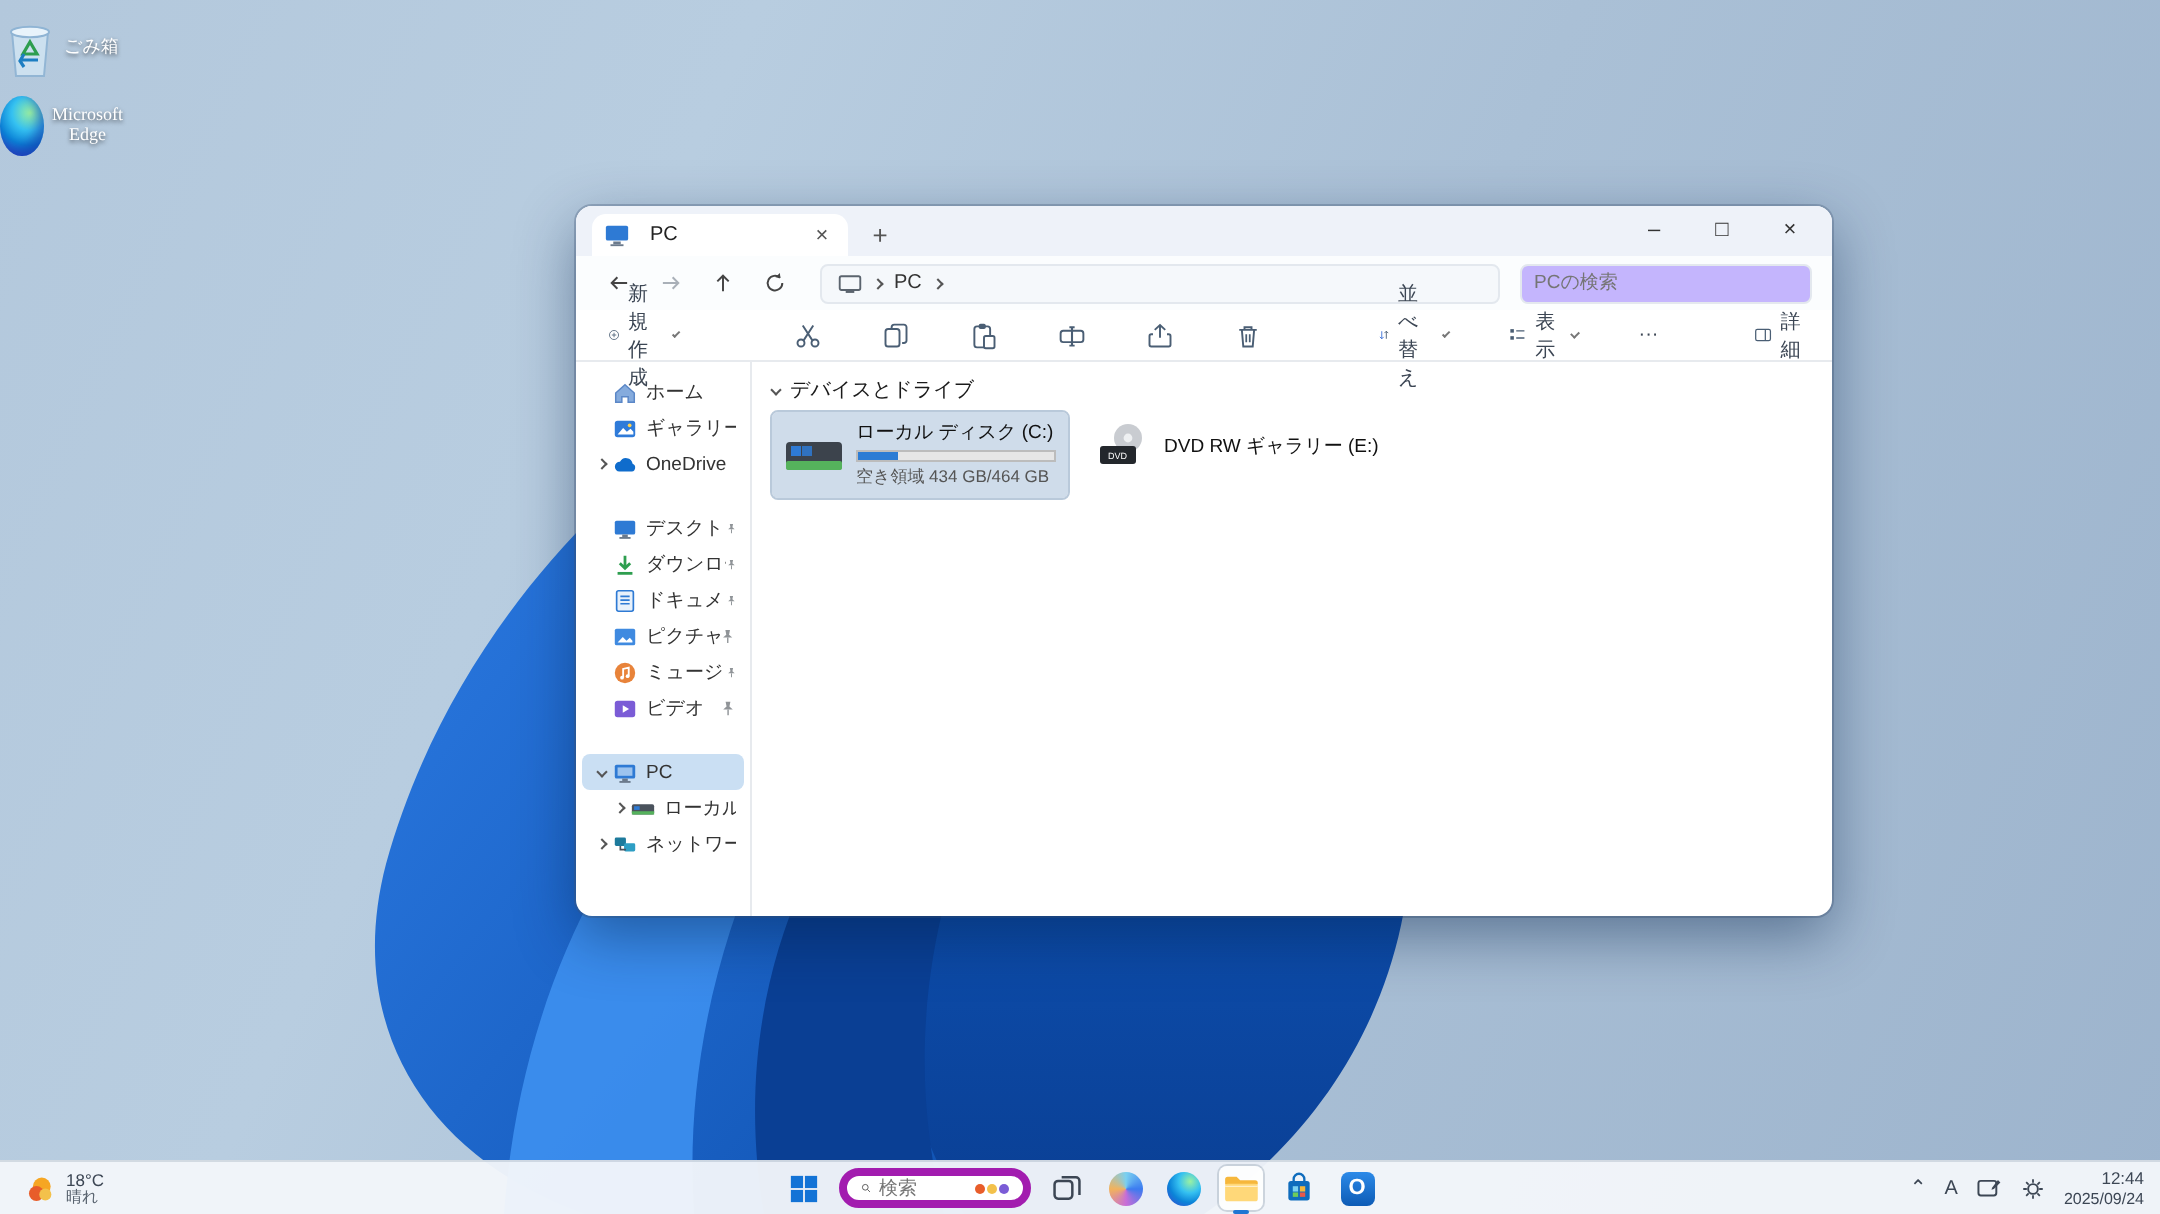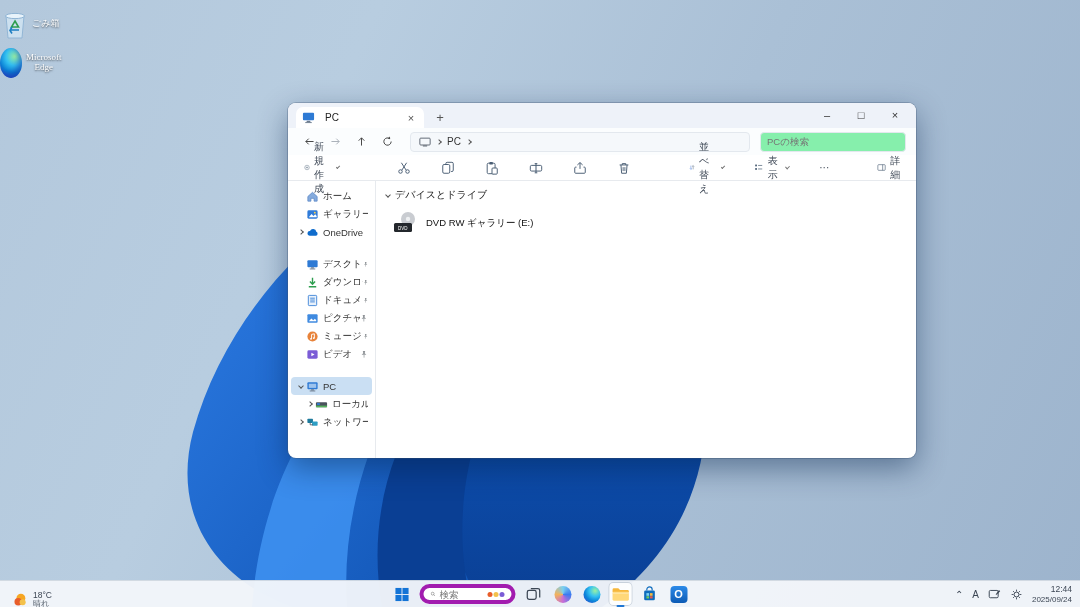--- a/index.html
+++ b/index.html
@@ -27,21 +27,21 @@
     display:flex; align-items:center; padding:0 6px; gap:6px; font-size:10px; color:#222; }
   .tab .tclose { margin-left:auto; color:#555; font-size:11px; width:14px; text-align:center; border-radius:3px; }
   .newtab { width:20px; height:20px; color:#555; font-size:13px; display:flex; align-items:center; justify-content:center; margin-left:6px; margin-bottom:1px; }
   .caption { position:absolute; right:4px; top:0; height:24px; display:flex; }
   .caption .cbtn { width:34px; height:24px; display:flex; align-items:center; justify-content:center; color:#333; font-size:11px; }
 
   .navbar { height:27px; background:#fbfdfe; display:flex; align-items:center; padding:0 10px; gap:4px; flex:0 0 auto; }
   .navbtn { width:22px; height:22px; display:flex; align-items:center; justify-content:center; border-radius:4px; }
   .addrbar { flex:1; height:20px; margin:0 6px 0 8px; background:#f5f8fb; border:1px solid #e3e8ee; border-radius:4px;
     display:flex; align-items:center; padding:0 8px; gap:6px; font-size:10px; color:#333; }
-  .searchbox { width:146px; height:20px; background:#86efac; border:1px solid #e3e8ee; border-radius:4px;
+  .searchbox { width:146px; height:20px; background:#c4b5fd; border:1px solid #e3e8ee; border-radius:4px;
     display:flex; align-items:center; padding:0 6px; }
   .searchbox input { border:none; outline:none; background:transparent; flex:1; font-size:9.5px; color:#333;
     font-family:"Liberation Sans",sans-serif; }
 
   .toolbar { height:26px; border-bottom:1px solid #e7eaee; display:flex; align-items:center; padding:0 10px; gap:18px; flex:0 0 auto; background:#fff; }
   .tbtn { display:flex; align-items:center; gap:4px; padding:0 6px; height:22px; border-radius:4px; font-size:10px; color:#3c4654; }
   .tsep { width:1px; height:14px; background:#e0e3e8; margin:0 5px; }
   .tchev { width:4px; height:4px; border-right:1px solid #777; border-bottom:1px solid #777; transform:rotate(45deg); margin-top:-2px; }
   .tspacer { flex:1; }
 
@@ -69,21 +69,21 @@
   .tbar .fill { height:100%; background:#2c7cd4; }
   .tfree { font-size:8.5px; color:#555; white-space:nowrap; }
 
   .statusbar { height:17px; border-top:1px solid #e7eaee; display:flex; align-items:center; padding:0 10px; gap:18px; font-size:9px; color:#444; flex:0 0 auto; }
   .statusbar .sright { margin-left:auto; display:flex; gap:8px; align-items:center; }
 
   
   .taskbar { position:absolute; left:0; bottom:0; width:1080px; height:27px;
     background:rgba(242,246,250,.96); border-top:1px solid rgba(120,140,160,.25);
     display:flex; align-items:center; }
-  .widget { position:absolute; left:6px; top:0; height:27px; display:flex; align-items:flex-end; gap:5px; padding:0 6px; border-radius:4px; }
+  .widget { position:absolute; left:6px; top:0; height:27px; display:flex; align-items:center; gap:5px; padding:0 6px; border-radius:4px; }
   .wtxt { display:flex; flex-direction:column; line-height:1.05; }
   .wtemp { font-size:8.5px; color:#3c4654; }
   .wcond { font-size:8px; color:#5a6470; }
   .centergroup { position:absolute; left:50%; transform:translateX(-50%); display:flex; align-items:center; gap:7px; height:27px; }
   .tico { width:22px; height:22px; display:flex; align-items:center; justify-content:center; border-radius:4px; position:relative; }
   .tico.active { background:rgba(255,255,255,.85); box-shadow:0 0 0 1px rgba(150,165,180,.4); }
   .tico.active::after { content:""; position:absolute; bottom:-2px; left:7px; width:8px; height:2px; border-radius:2px; background:#1f76d3; }
   .tsearch { width:96px; height:20px; background:#fff; border:4px solid #a21caf; border-radius:11px; display:flex; align-items:center; padding:0 7px; gap:4px; }
   .tsearch input { border:none; outline:none; background:transparent; width:44px; font-size:9.5px; color:#444; font-family:"Liberation Sans",sans-serif; }
   .sparkles { margin-left:auto; display:flex; gap:1px; }
@@ -414,20 +414,35 @@
         <span class="slabel">ネットワーク</span>
       </div>
     </div>
 
     <div class="main">
       <div class="grouphdr">
         <span class="chev-d"></span>
         <span>デバイスとドライブ</span>
       </div>
       <div class="tiles">
+        <div class="tile sel">
+          <svg width="30" height="26" viewBox="0 0 30 26">
+            <rect x="1" y="6" width="28" height="14" rx="2" fill="#3c434c"></rect>
+            <rect x="1" y="15.5" width="28" height="4.5" rx="1" fill="#55b25c"></rect>
+            <rect x="3.5" y="8" width="5" height="5" fill="#2e7ad4"></rect>
+              <rect x="9" y="8" width="5" height="5" fill="#2e7ad4" opacity="0.85"></rect>
+          </svg>
+          <div class="tinfo">
+            <span class="tname">ローカル ディスク (C:)</span>
+            <div class="tbar">
+                <div class="fill" style="width: 20%;"></div>
+              </div>
+            <span class="tfree">空き領域 434 GB/464 GB</span>
+          </div>
+        </div>
         <div class="tile">
           <svg width="28" height="26" viewBox="0 0 28 26">
             <circle cx="16" cy="9" r="7" fill="#c9ccd1"></circle>
               <circle cx="16" cy="9" r="2.2" fill="#eef0f2"></circle>
             <rect x="2" y="13" width="18" height="9" rx="1.5" fill="#23272c"></rect>
             <text x="6" y="19.5" font-size="4.5" fill="#fff" font-family="Liberation Sans,sans-serif">DVD</text>
           </svg>
           <span class="tname">DVD RW ギャラリー (E:)</span>
         </div>
       </div>

